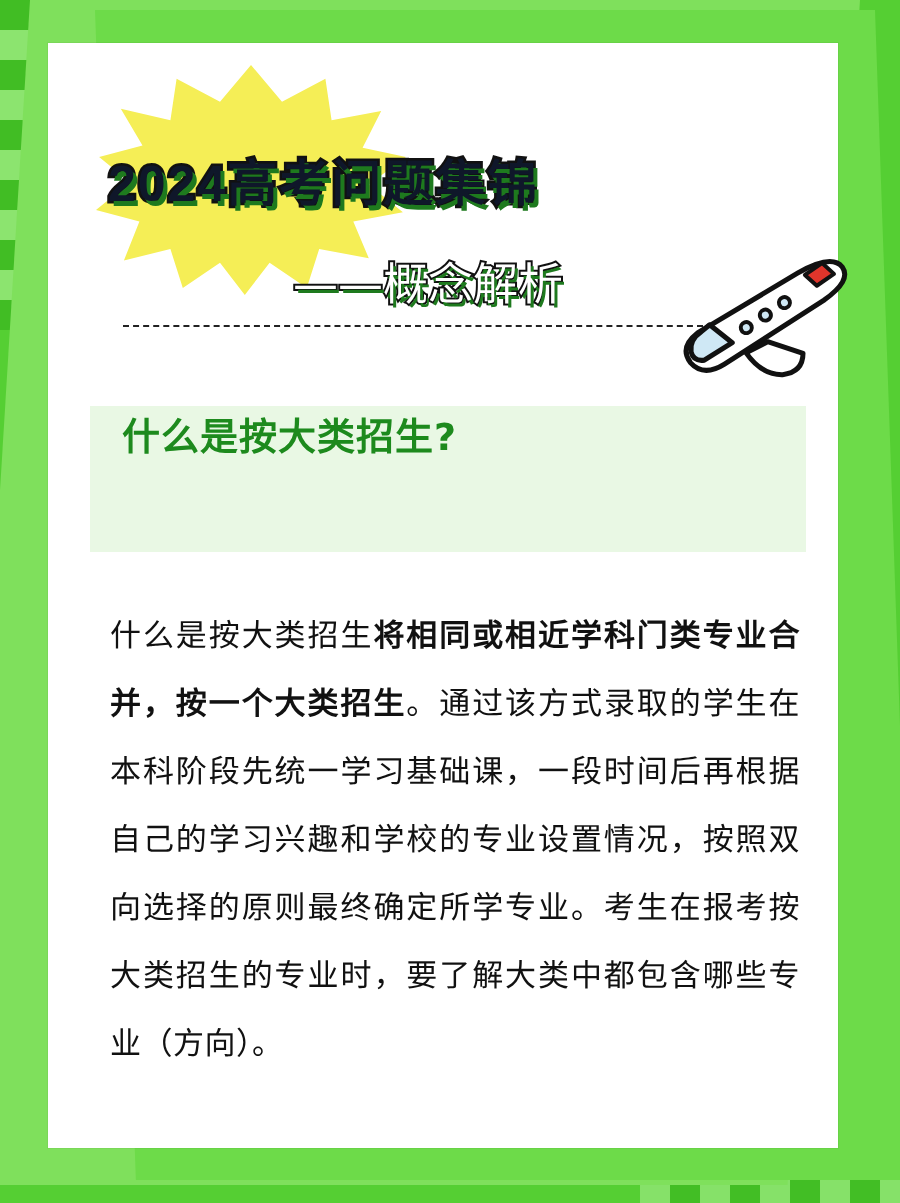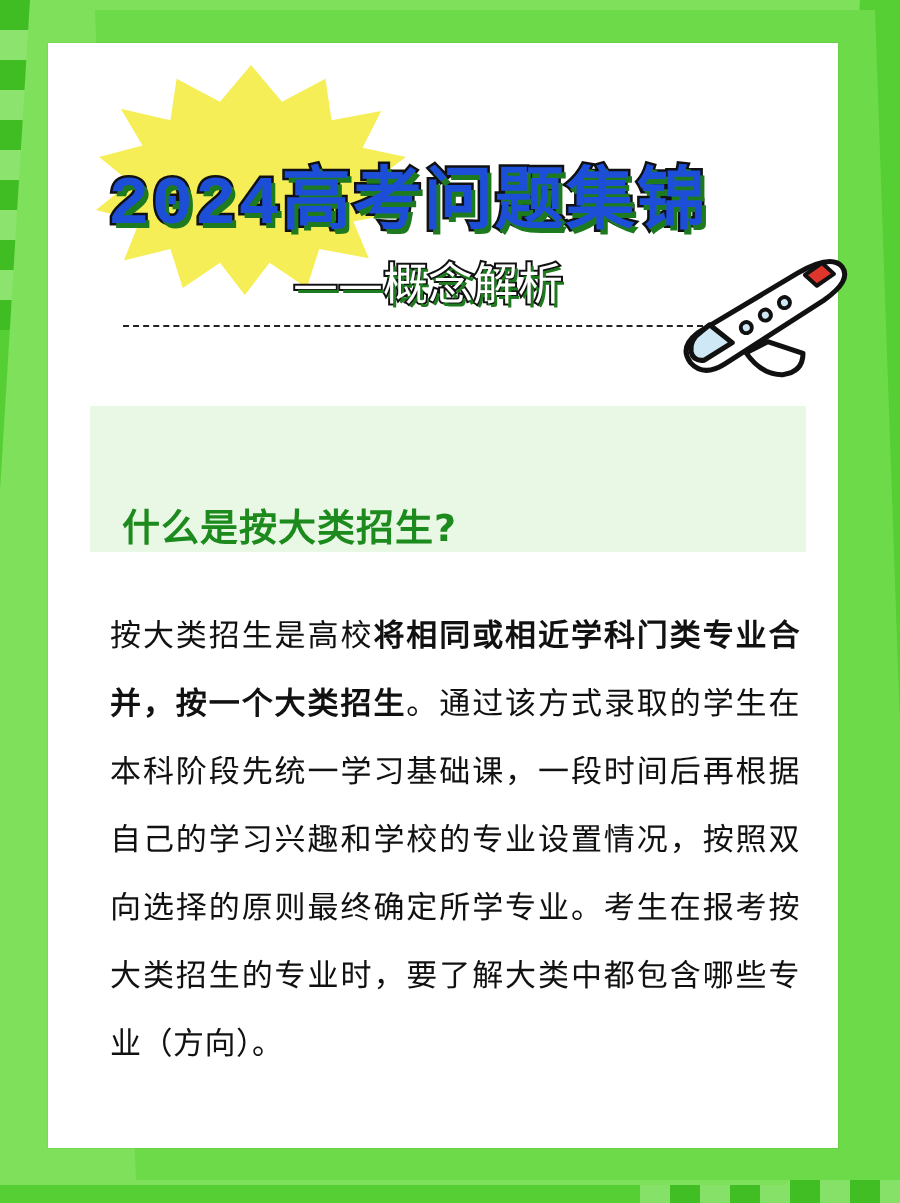--- a/index.html
+++ b/index.html
@@ -102,29 +102,29 @@
       68% 97%, 56% 86%, 48% 100%, 40% 86%, 28% 97%, 24% 80%,
       9% 85%, 14% 68%, 0% 63%, 11% 51%, 1% 40%, 15% 35%,
       8% 19%, 24% 24%, 26% 6%, 40% 16%
     );
   }
   .main-title {
     position: absolute;
     left: 60px;
     top: 100px;
     width: 680px;
-    font-size: 69px;
+    font-size: 50px;
     font-weight: bold;
     letter-spacing: 2px;
-    color: #1d4ed8;
+    color: #0f172a;
     -webkit-text-stroke: 5px #111111;
     paint-order: stroke fill;
     text-shadow: 4px 5px 0 #1e7a1e;
     white-space: nowrap;
-    font-family: Liberation Mono, monospace;
+    font-family: Liberation Sans, sans-serif;
   }
   .sub-title {
     position: absolute;
     left: 245px;
     top: 205px;
     font-size: 45px;
     font-weight: normal;
     color: #ffffff;
     -webkit-text-stroke: 4px #111111;
     paint-order: stroke fill;
@@ -151,21 +151,21 @@
 
   
   .question-banner {
     position: absolute;
     left: 42px;
     top: 363px;
     width: 716px;
     height: 146px;
     background: #e9f8e4;
     display: flex;
-    align-items: flex-end;
+    align-items: flex-start;
   }
   .question-text {
     margin-left: 32px;
     font-size: 38px;
     font-weight: bold;
     color: #1d8a1d;
     letter-spacing: 1px;
     font-family: "DejaVu Sans", "Liberation Sans", sans-serif;
   }
 
@@ -213,16 +213,16 @@
           <path d="M176 44 L196 38 L204 52 L184 58 Z" fill="#e0352b" stroke="#111111" stroke-width="4" stroke-linejoin="round"></path>
           <path d="M96 100 Q104 126 124 132 Q144 136 150 118 L120 96 Z" fill="#ffffff" stroke="#111111" stroke-width="5" stroke-linejoin="round"></path>
         </g>
       </svg>
     </div>
 
     <div class="question-banner">
       <div class="question-text">什么是按大类招生?</div>
     </div>
 
-    <div class="body-text"><span>按大类招生是高校</span><b>将相同或相近学科门类专业合并，按一个大类招生</b><span>。通过该方式录取的学生在本科阶段先统一学习基础课，一段时间后再根据自己的学习兴趣和学校的专业设置情况，按照双向选择的原则最终确定所学专业。考生在报考按大类招生的专业时，要了解大类中都包含哪些专业（方向）。</span></div>
+    <div class="body-text"><span>什么是按大类招生</span><b>将相同或相近学科门类专业合并，按一个大类招生</b><span>。通过该方式录取的学生在本科阶段先统一学习基础课，一段时间后再根据自己的学习兴趣和学校的专业设置情况，按照双向选择的原则最终确定所学专业。考生在报考按大类招生的专业时，要了解大类中都包含哪些专业（方向）。</span></div>
 
   </div>
 </div>
 
 </body></html>

